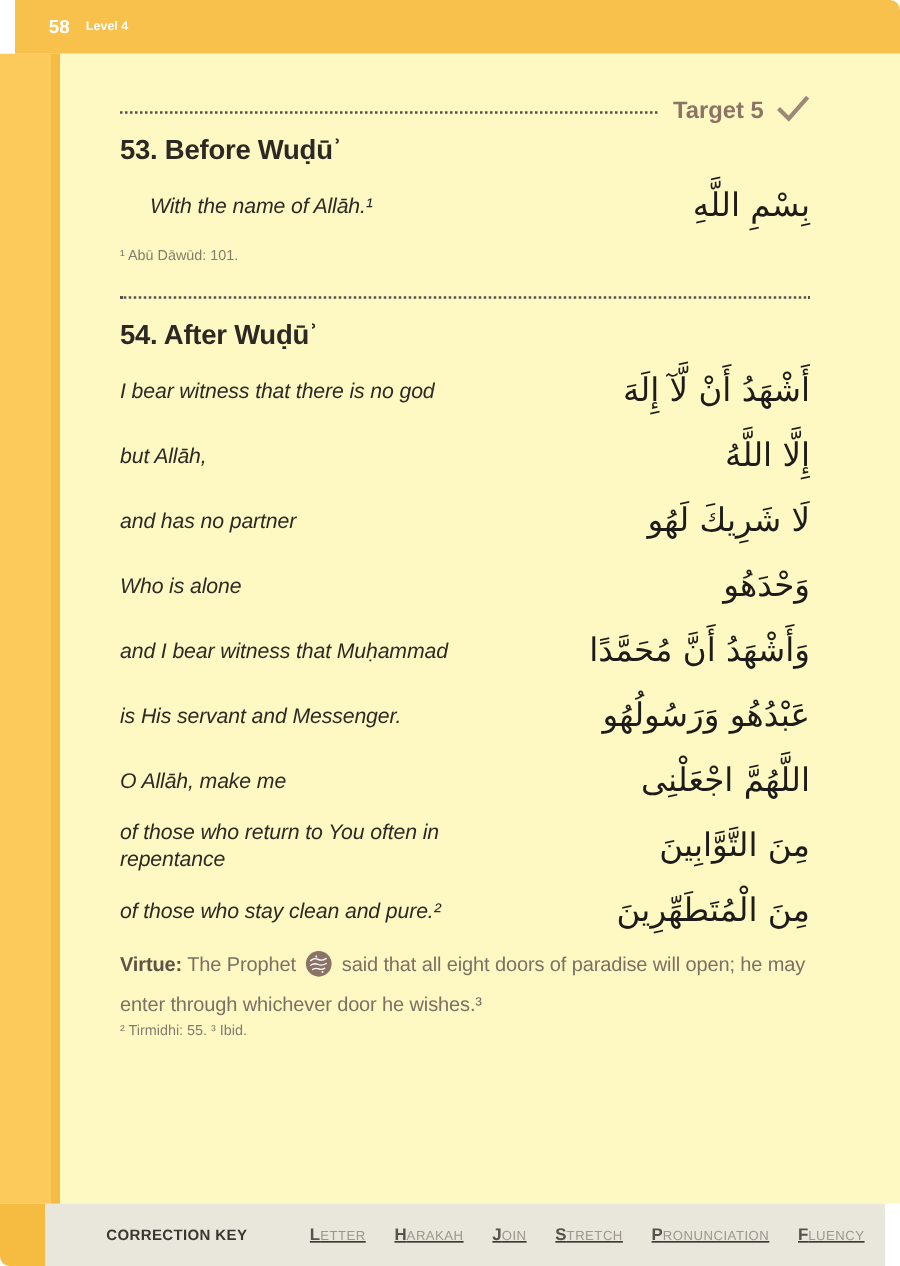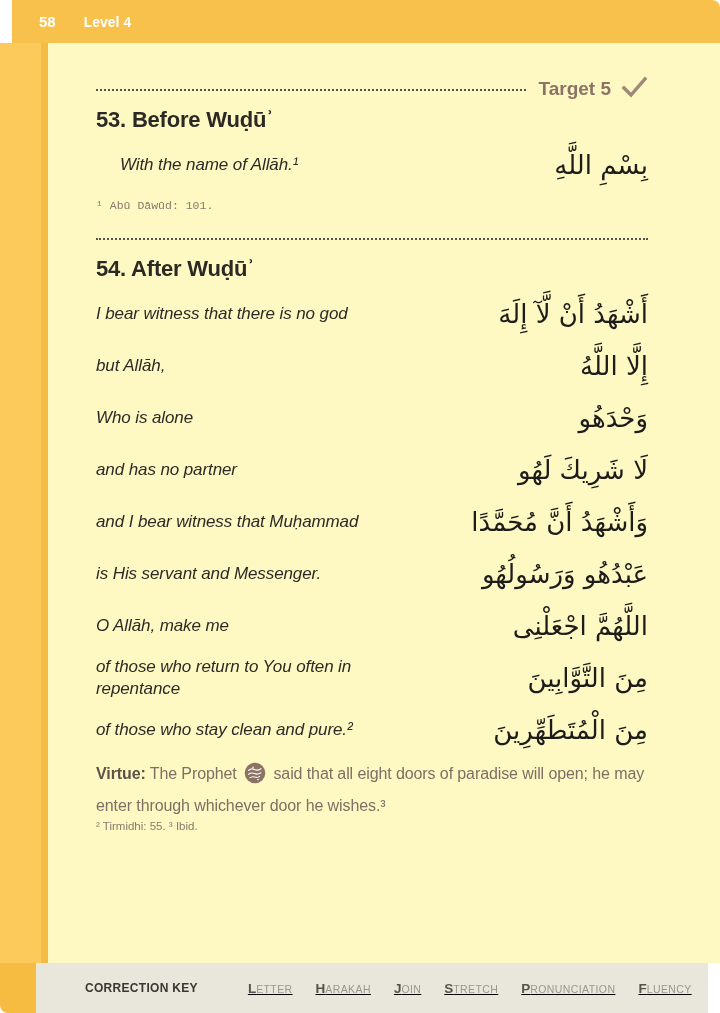--- a/index.html
+++ b/index.html
@@ -6,21 +6,21 @@
   html,body { width:720px; height:1013px; background:#fff; }
   body { font-family:"Liberation Sans", sans-serif; }
 
   .frame { position:relative; width:720px; height:1013px; background:#fff;
            border-radius:8px; overflow:hidden; }
 
   
   .topbar { position:absolute; top:0; left:12px; width:720px; height:43px;
             background:#F8C14C; display:flex; align-items:center; }
   .topbar .pagenum { color:#fff; font-weight:bold; font-size:15px; margin-left:27px; }
-  .topbar .level   { color:#fff; font-weight:bold; font-size:14px; margin-left:28px; }
+  .topbar .level   { color:#fff; font-weight:bold; font-size:10px; margin-left:13px; }
 
   
   .leftstrip { position:absolute; top:43px; left:0; width:48px; height:920px;
                background:linear-gradient(to right,#FBCA5A 0 41px,#F4BB45 41px 48px); }
   .leftstrip-bottom { position:absolute; top:963px; left:0; width:48px; height:50px;
                background:#F6BC42; }
 
   
   .page { position:absolute; left:48px; top:43px; width:672px; height:920px;
           background:#fef9c3; padding:35px 72px 0 48px; }
@@ -36,21 +36,21 @@
 
   
   .row { display:flex; justify-content:space-between; align-items:center; min-height:52px; }
   .row-first { min-height:64px;margin-left:24px; }
   .en { font-style:italic; font-size:17px; color:#2D2A26; max-width:285px;
         line-height:1.3; letter-spacing:-0.1px; }
   .ar { font-family:"DejaVu Sans", sans-serif; font-size:26px; color:#1E1C1A;
         direction:rtl; text-align:left; line-height:1.5; white-space:nowrap; }
 
   .footnote { font-size:11.5px; color:#8A796C; }
-  .footnote-1 { margin-top:2px;font-family:Liberation Mono, monospace; }
+  .footnote-1 { margin-top:2px; }
 
   .divider { border-top:2px dotted #55514B; margin-top:26px; }
   .sec-heading-2 { margin-top:16px; }
   .rows-54 { margin-top:6px; }
 
   
   .virtue { margin-top:4px; font-size:16px; line-height:27px; color:#7D6F63;
             letter-spacing:-0.1px; }
   .virtue .virtue-label { font-weight:bold; color:#5F5246; }
   .virtue .emblem { display:inline-block; vertical-align:-5px; margin:0 3px; }
@@ -108,26 +108,26 @@
     <div class="rows-54">
       <div class="row">
         <span class="en">I bear witness that there is no god</span>
         <span class="ar">أَشْهَدُ أَنْ لَّآ إِلَهَ</span>
       </div>
       <div class="row">
         <span class="en">but Allāh,</span>
         <span class="ar">إِلَّا اللَّهُ</span>
       </div>
       <div class="row">
+        <span class="en">and has no partner</span>
+        <span class="ar">لَا شَرِيكَ لَهُو</span>
+      </div>
+      <div class="row">
         <span class="en">Who is alone</span>
         <span class="ar">وَحْدَهُو</span>
-      </div>
-      <div class="row">
-        <span class="en">and has no partner</span>
-        <span class="ar">لَا شَرِيكَ لَهُو</span>
       </div>
       <div class="row">
         <span class="en">and I bear witness that Muḥammad</span>
         <span class="ar">وَأَشْهَدُ أَنَّ مُحَمَّدًا</span>
       </div>
       <div class="row">
         <span class="en">is His servant and Messenger.</span>
         <span class="ar">عَبْدُهُو وَرَسُولُهُو</span>
       </div>
       <div class="row">

